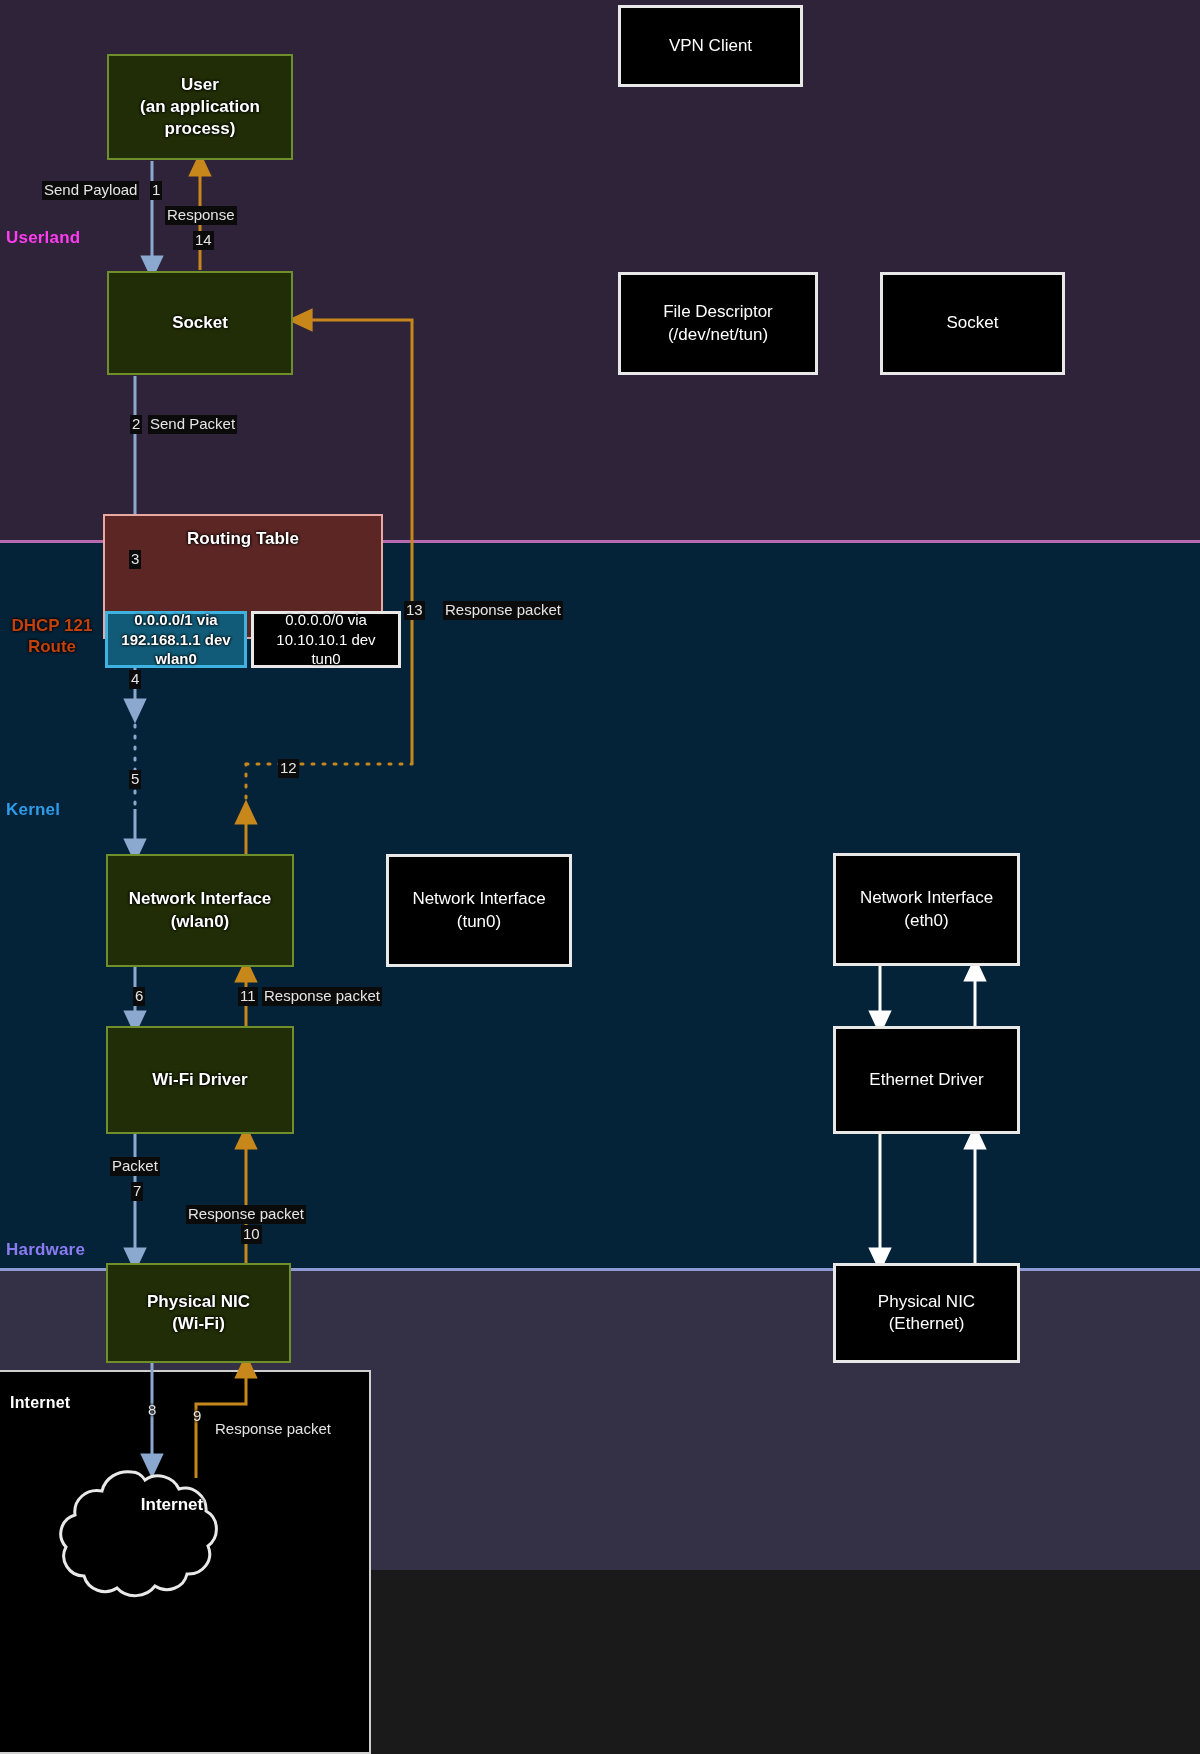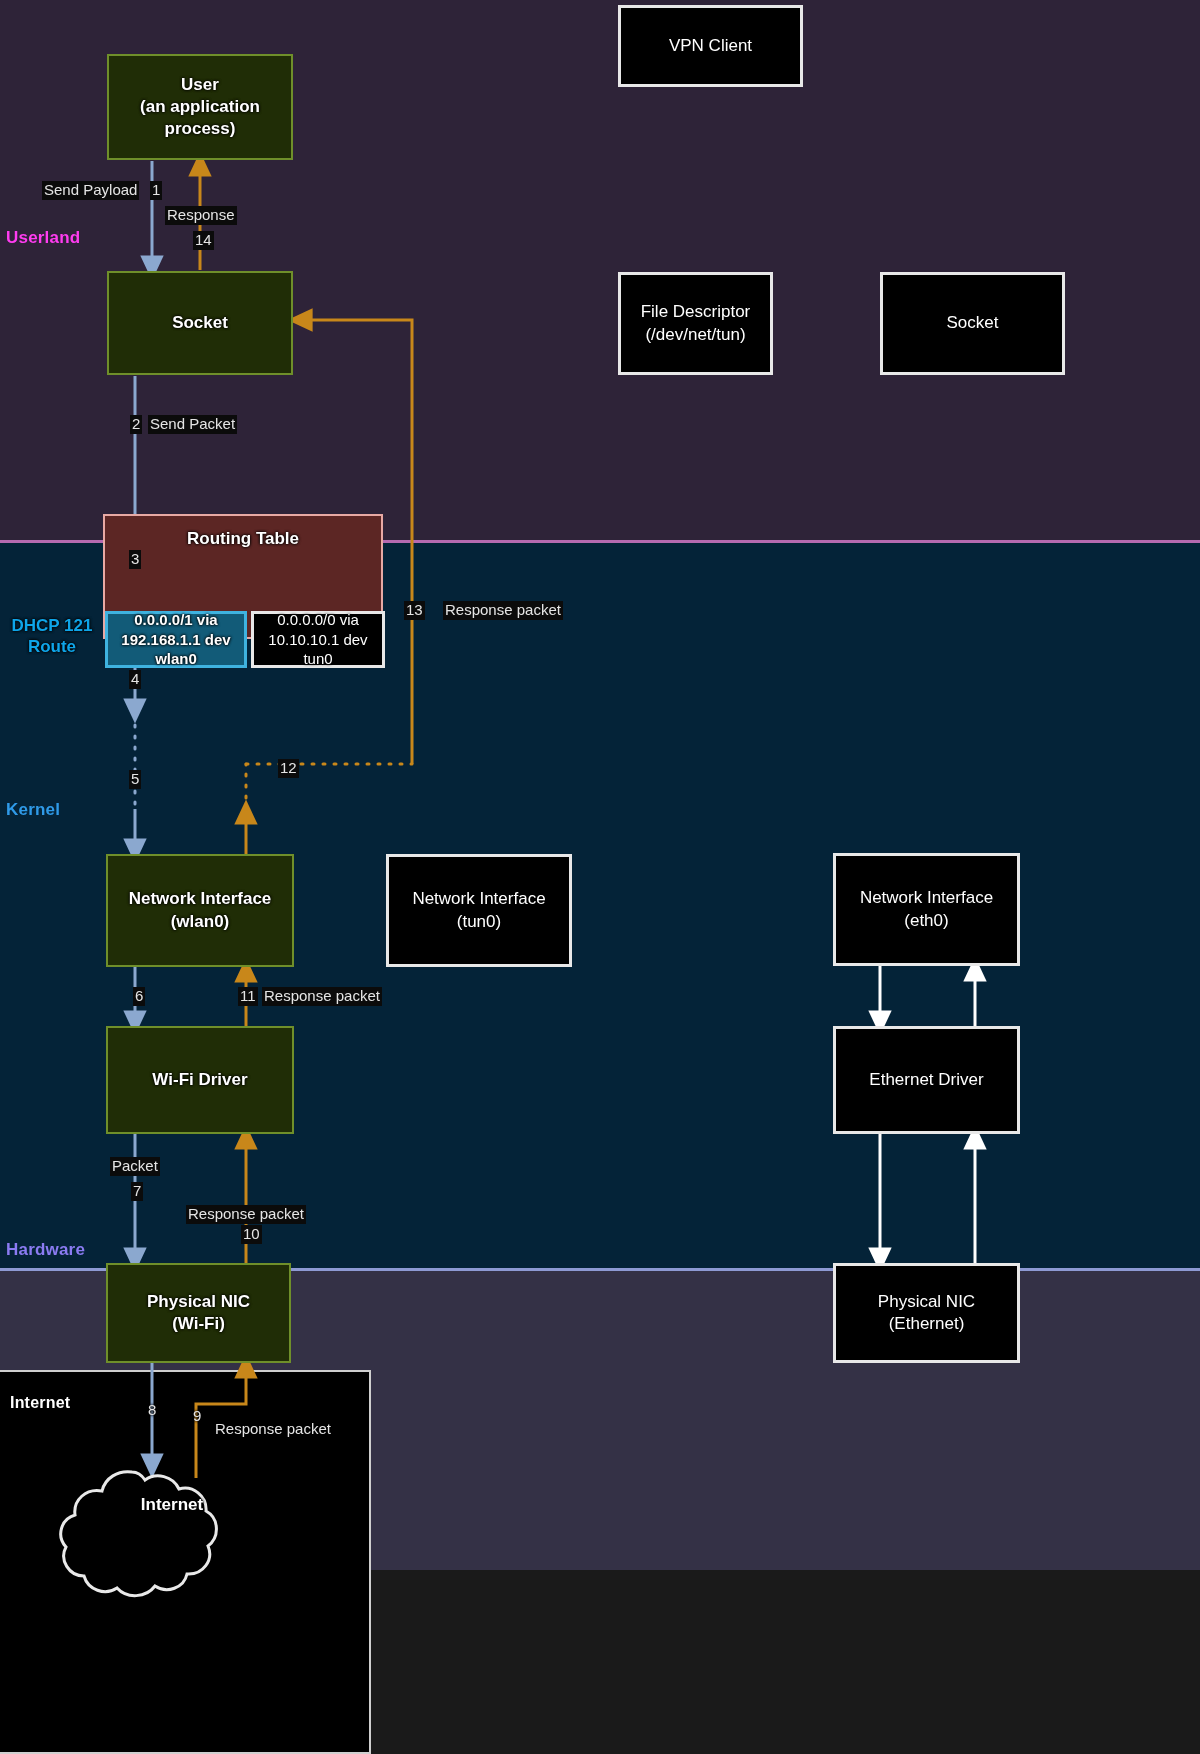--- a/index.html
+++ b/index.html
@@ -15,42 +15,42 @@
   #band-hardware{top:1268px;height:302px;background:#343146;border-top:3px solid #8e9ad4;}
   #band-internet-strip{top:1570px;height:184px;background:#1a1a1a;}
 
   .band-label{position:absolute;font-weight:bold;font-size:17px;letter-spacing:.2px;}
   #lbl-userland{left:6px;top:228px;color:#ff3cf0;}
   #lbl-kernel{left:6px;top:800px;color:#2f9ae8;}
   #lbl-hardware{left:6px;top:1240px;color:#8b7bf2;text-align:right;}
   #lbl-internet{left:10px;top:1394px;color:#ffffff;font-size:16px;
      text-shadow:0 0 3px #000,0 0 3px #000;}
   #lbl-dhcp{position:absolute;left:2px;top:615px;width:100px;text-align:center;
-     color:#0ea5e9;font-weight:bold;font-size:17px;line-height:1.25;
+     color:#c2410c;font-weight:bold;font-size:17px;line-height:1.25;
      text-shadow:0 0 3px #000,0 0 3px #000;}
 
   
   .box{position:absolute;box-sizing:border-box;display:flex;align-items:center;
        justify-content:center;text-align:center;color:#fff;line-height:1.3;
        text-shadow:0 0 3px #000,0 0 3px #000;}
   .box-green{background:#202d06;border:2px solid #6f8f2a;font-weight:bold;font-size:17px;}
   .box-black{background:#000;border:3px solid #e8e8e8;font-weight:normal;font-size:17px;}
   .box-red{background:#5c2624;border:2px solid #e8a9a4;font-weight:bold;font-size:17px;
            align-items:flex-start;padding-top:12px;}
   .route-sel{background:#125b78;border:3px solid #3fb3e0;font-weight:bold;font-size:15px;}
   .route-alt{background:#000;border:3px solid #e8e8e8;font-weight:normal;font-size:15px;}
 
   #box-user{left:107px;top:54px;width:186px;height:106px;}
   #box-socket{left:107px;top:271px;width:186px;height:104px;}
   #box-vpn{left:618px;top:5px;width:185px;height:82px;}
-  #box-fd{left:618px;top:272px;width:155px;height:103px;}
+  #box-fd{left:618px;top:272px;width:200px;height:103px;}
   #box-socket2{left:880px;top:272px;width:185px;height:103px;}
   #box-routing{left:103px;top:514px;width:280px;height:125px;}
   #box-route-sel{left:105px;top:611px;width:142px;height:57px;}
-  #box-route-alt{left:251px;top:611px;width:134px;height:57px;}
+  #box-route-alt{left:251px;top:611px;width:150px;height:57px;}
   #box-firewall{left:105px;top:714px;width:280px;height:95px;}
   #box-nif-wlan{left:106px;top:854px;width:188px;height:113px;}
   #box-nif-tun{left:386px;top:854px;width:186px;height:113px;}
   #box-nif-eth{left:833px;top:853px;width:187px;height:113px;}
   #box-wifi-drv{left:106px;top:1026px;width:188px;height:108px;}
   #box-eth-drv{left:833px;top:1026px;width:187px;height:108px;}
   #box-nic-wifi{left:106px;top:1263px;width:185px;height:100px;}
   #box-nic-eth{left:833px;top:1263px;width:187px;height:100px;}
 
   #internet-panel{position:absolute;left:0;top:1370px;width:371px;height:384px;

